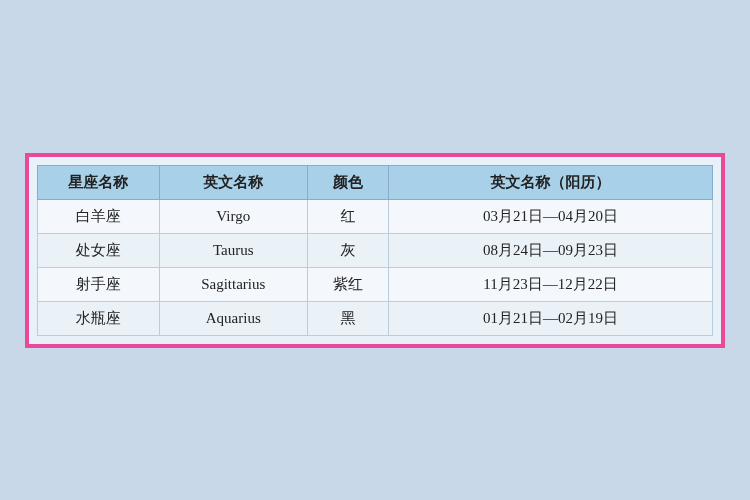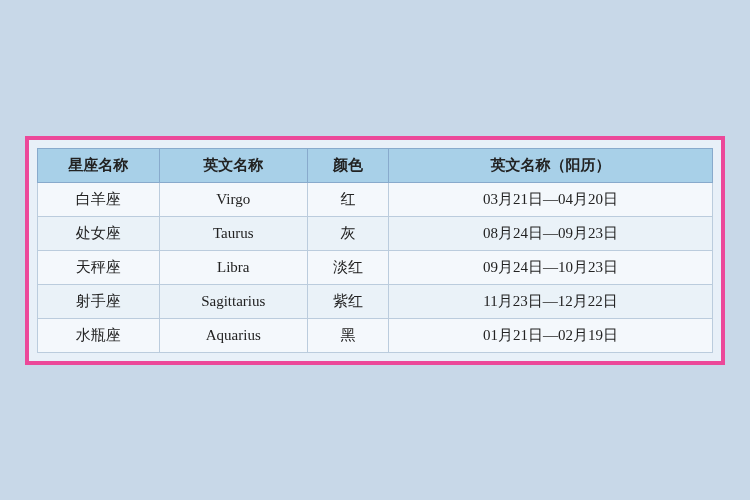--- a/index.html
+++ b/index.html
@@ -81,26 +81,20 @@
           <td>红</td>
           <td>03月21日—04月20日</td>
         </tr>
         <tr>
           <td>处女座</td>
           <td>Taurus</td>
           <td>灰</td>
           <td>08月24日—09月23日</td>
         </tr>
         <tr>
-          <td>天秤座</td>
-          <td>Libra</td>
-          <td>淡红</td>
-          <td>09月24日—10月23日</td>
-        </tr>
-        <tr>
           <td>射手座</td>
           <td>Sagittarius</td>
           <td>紫红</td>
           <td>11月23日—12月22日</td>
         </tr>
         <tr>
           <td>水瓶座</td>
           <td>Aquarius</td>
           <td>黑</td>
           <td>01月21日—02月19日</td>

